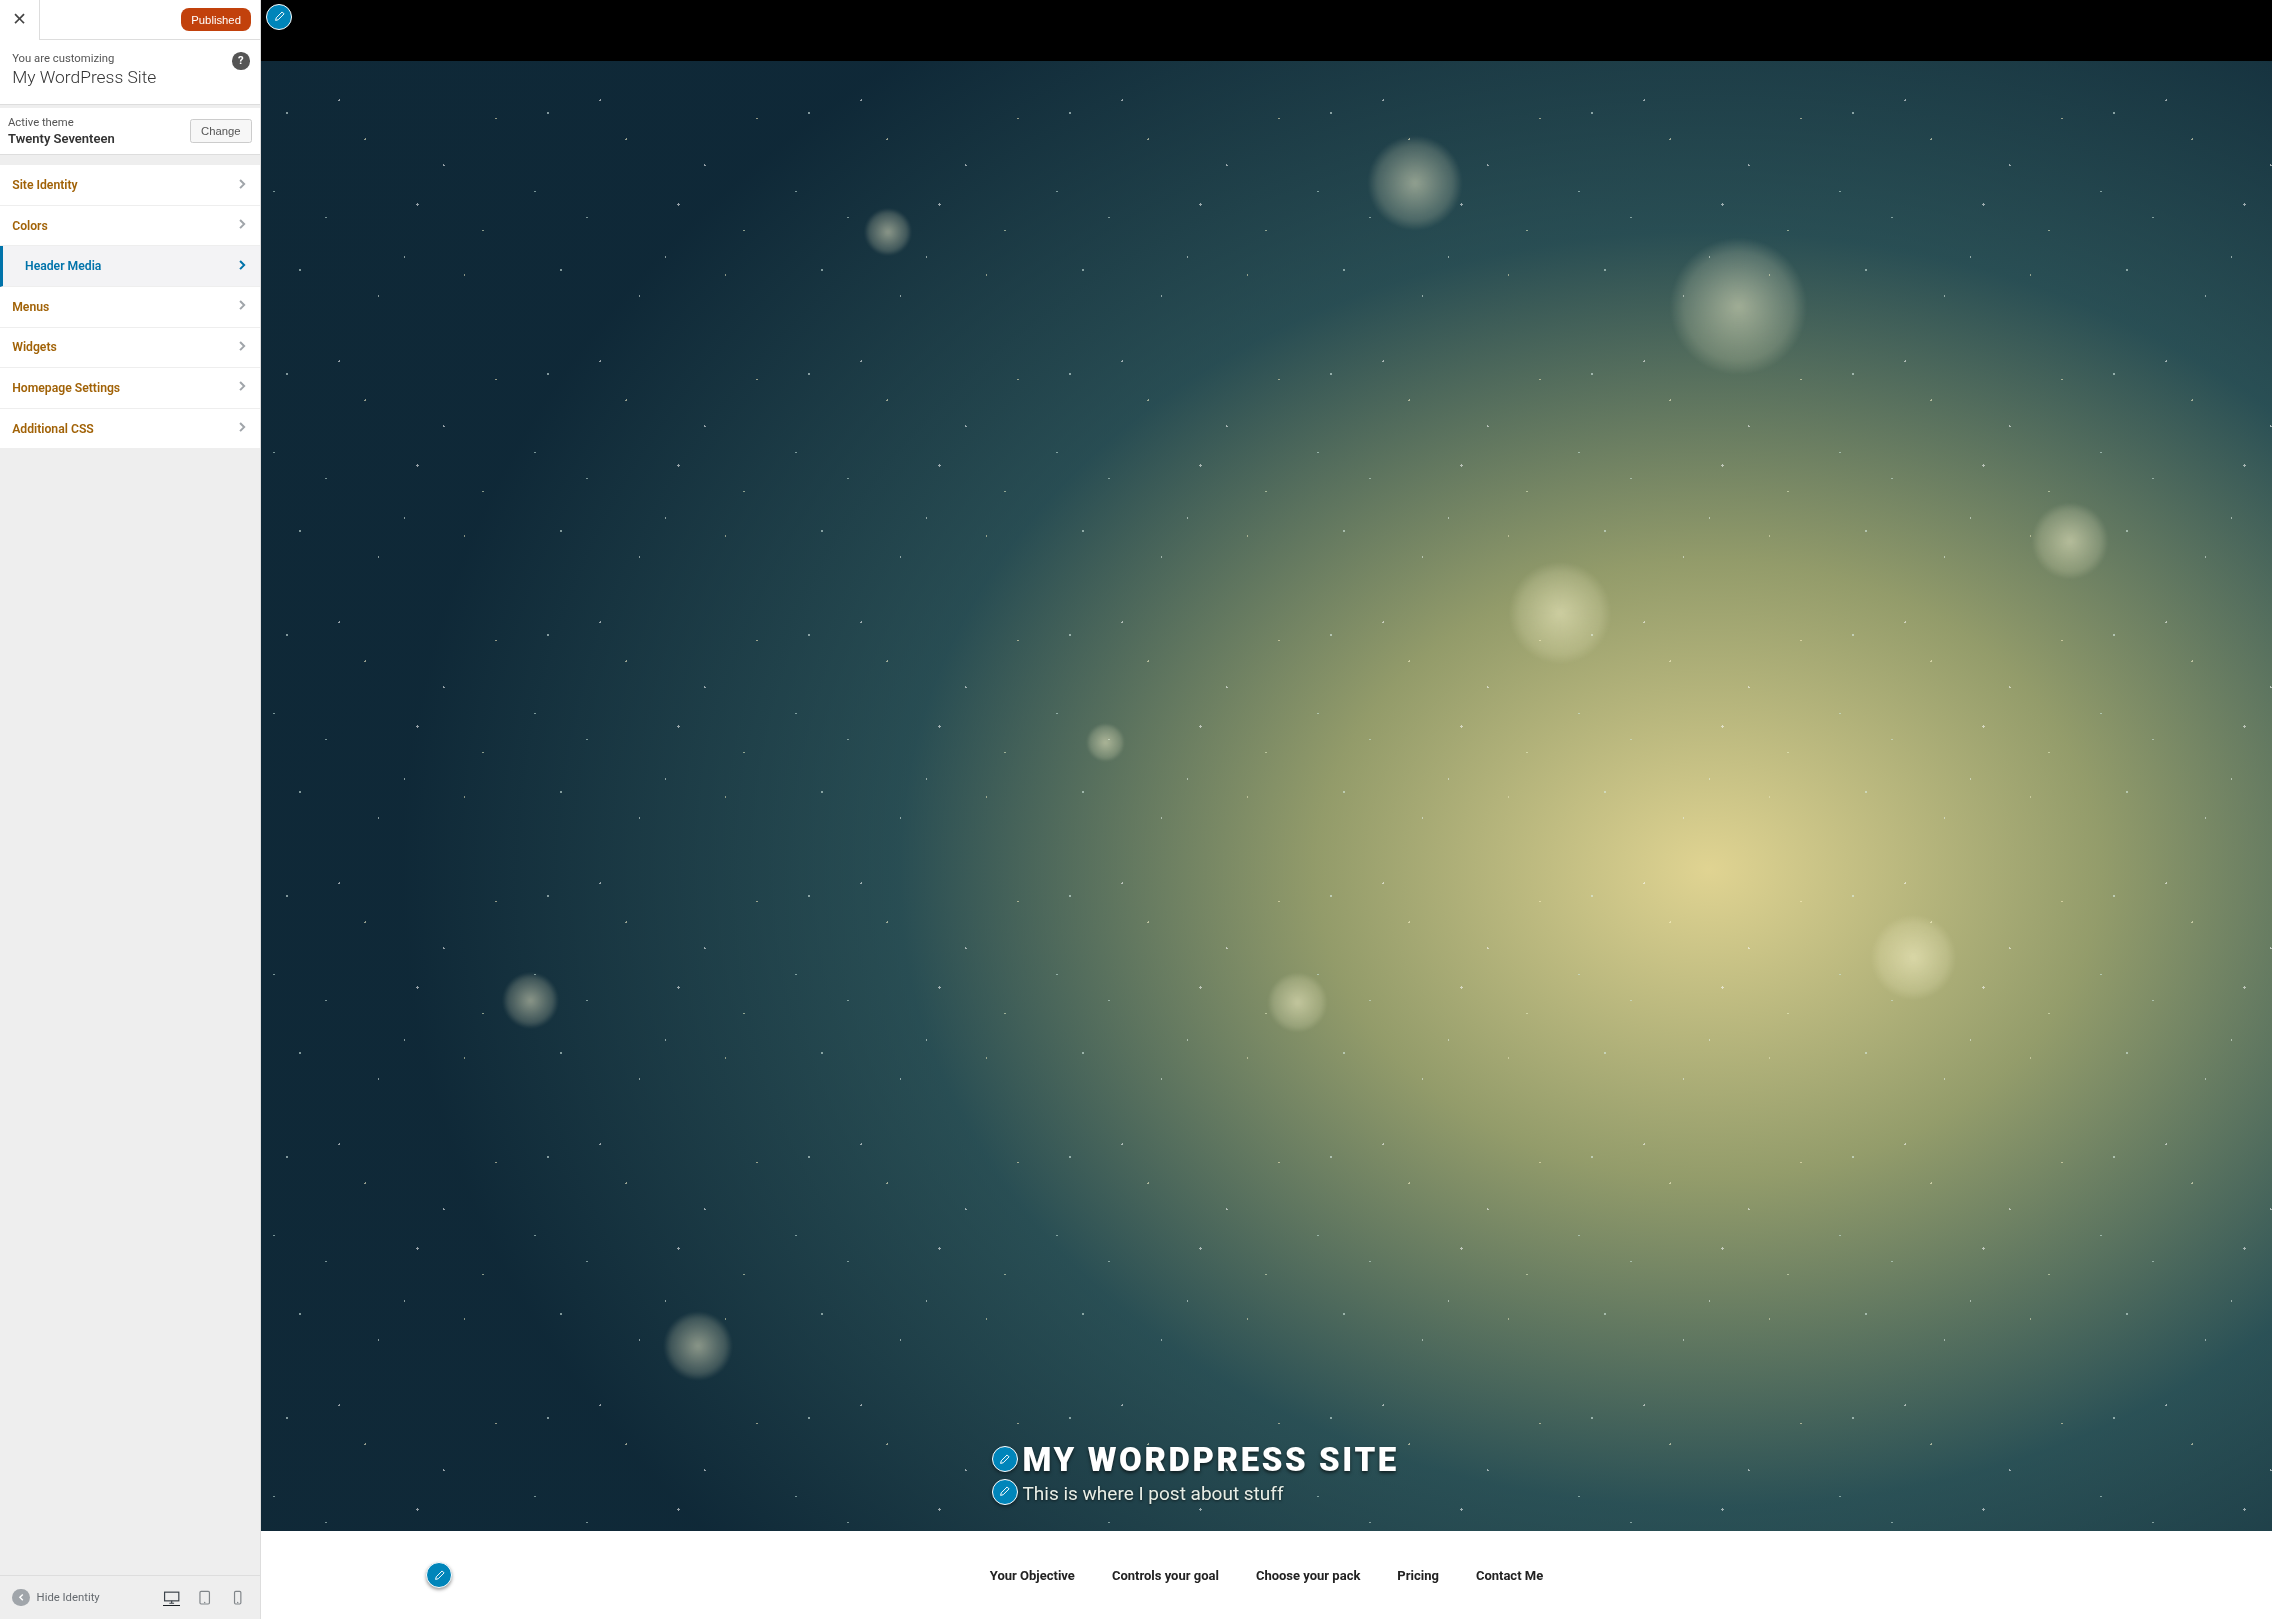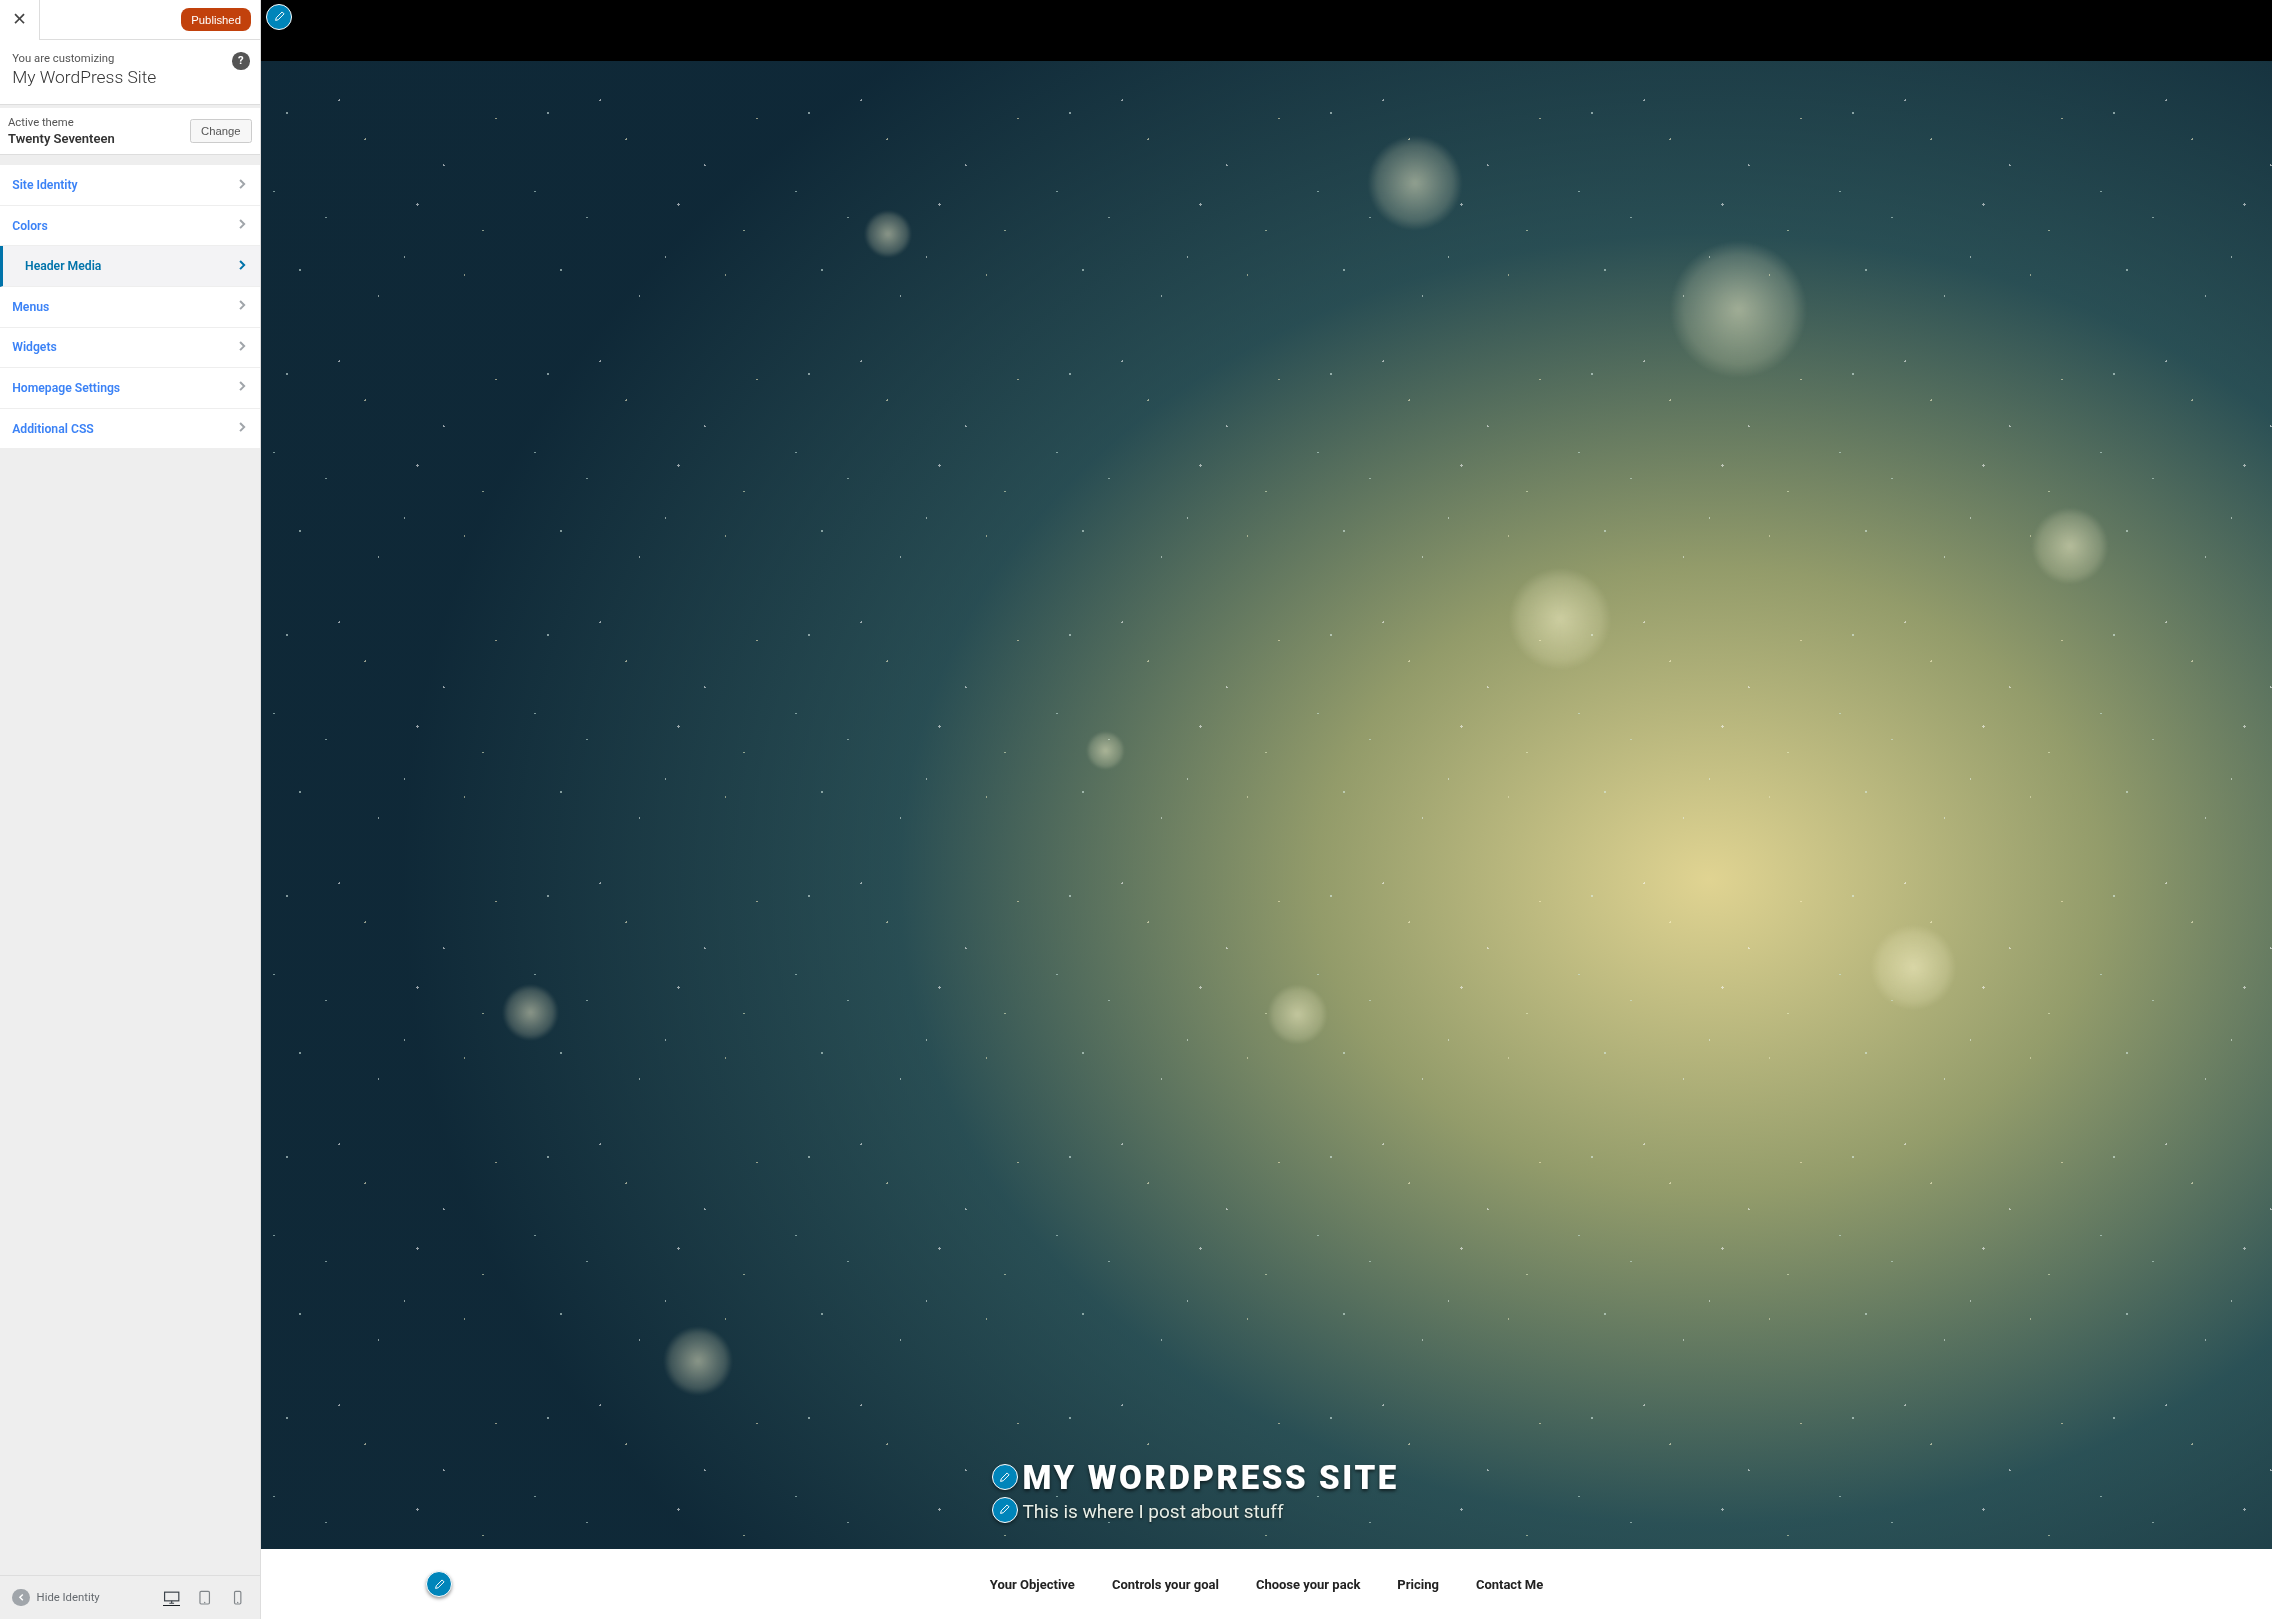--- a/index.html
+++ b/index.html
@@ -47,21 +47,21 @@
 
     .theme-box { background:#fff; padding:8px; border-bottom:0.9px solid #ddd; display:flex; align-items:center; justify-content:space-between; margin-top:3px;}
     .theme-label{font-size:11.3px;color:#555;}
     .theme-name{font-size:13px;color:#333;font-weight:600;margin-top:1.7px;}
     .change-btn{background:#f7f7f7;border:0.9px solid #ccc;border-radius:2.6px;padding:5.2px 10.4px;font-size:11.3px;color:#555;cursor:pointer;}
 
     .menu-list{background:#fff; margin-top:10.4px;}
     .menu-item{
       display:flex;align-items:center;justify-content:space-between;
       padding:12.2px 12.2px; border-bottom:0.9px solid #eee; cursor:pointer;
-      font-size:12.2px; color:#3b82f6; font-weight:600;
+      font-size:12.2px; color:#a16207; font-weight:600;
     }
     .menu-item .chev{color:#a0a5aa;}
     .menu-item.active{
       background:#f3f3f5;
       border-left:3.5px solid #0073aa;
       padding-left:22px;
       color:#0073aa;
     }
     .menu-item.active .chev{color:#0073aa;}
     .chev svg{width:12.2px;height:12.2px;}
@@ -134,21 +134,21 @@
       text-shadow:0 1.7px 3.5px rgba(0,0,0,.6);
     }
     .hero-tagline{
       color:#e8eee6; font-size:19px; margin-top:3.5px;
       text-shadow:0 0.9px 2.6px rgba(0,0,0,.6);
     }
     .title-wrap, .tag-wrap{position:relative;display:inline-block;}
     .title-wrap .edit-bubble, .tag-wrap .edit-bubble{left:-31px;top:50%;transform:translateY(-50%);}
 
     .nav-bar{
-      height:70px;background:#fff;display:flex;align-items:center;justify-content:center;
+      height:88px;background:#fff;display:flex;align-items:center;justify-content:center;
       gap:37px; position:relative;
     }
     .nav-link{font-size:13px;font-weight:700;color:#222;cursor:pointer;}
     .nav-bar .edit-bubble{position:absolute;left:165px;top:50%;transform:translateY(-50%);}
 
     
     .pencil{stroke:#fff;stroke-width:1.5;fill:none;}
   </style>
 </head>
 <body>

